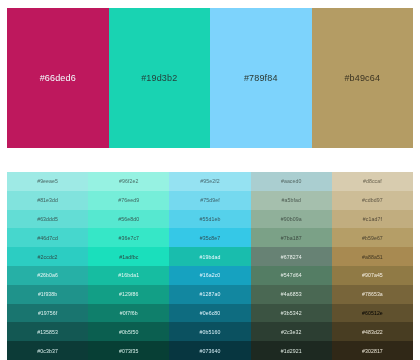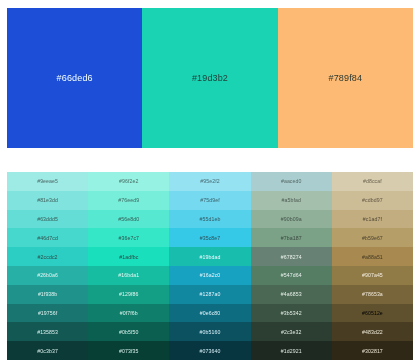--- a/index.html
+++ b/index.html
@@ -57,28 +57,31 @@
     white-space: nowrap;
     font-family: "Liberation Sans", sans-serif;
   }
 </style>
 </head>
 <body>
 
 <div id="palette-page">
 
   <div id="main-swatch-band">
-      <div class="main-swatch" style="background: #1d4ed8;">
+      <div class="main-swatch" style="background: #be185d;">
         <span class="main-swatch-label" style="color: rgb(242, 255, 255);">#66ded6</span>
       </div>
       <div class="main-swatch" style="background: rgb(25, 211, 178);">
         <span class="main-swatch-label" style="color: rgb(36, 65, 60);">#19d3b2</span>
       </div>
-      <div class="main-swatch" style="background: #fdba74;">
+      <div class="main-swatch" style="background: #7dd3fc;">
         <span class="main-swatch-label" style="color: rgb(43, 56, 48);">#789f84</span>
+      </div>
+      <div class="main-swatch" style="background: rgb(180, 156, 100);">
+        <span class="main-swatch-label" style="color: rgb(58, 51, 34);">#b49c64</span>
       </div>
     </div>
 
   <div id="shade-grid">
       <div class="shade-column">
         <div class="shade-cell" style="background: rgb(158, 234, 229);">
           <span class="shade-label" style="color: rgb(77, 107, 105);">#9eeae5</span>
         </div>
         <div class="shade-cell" style="background: rgb(129, 227, 221);">
           <span class="shade-label" style="color: rgb(65, 97, 94);">#81e3dd</span>

